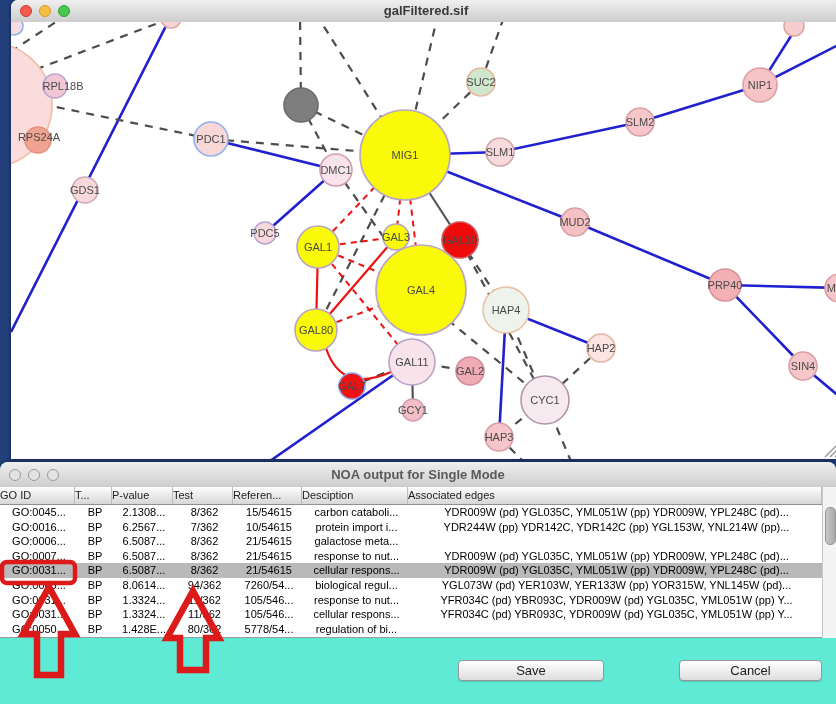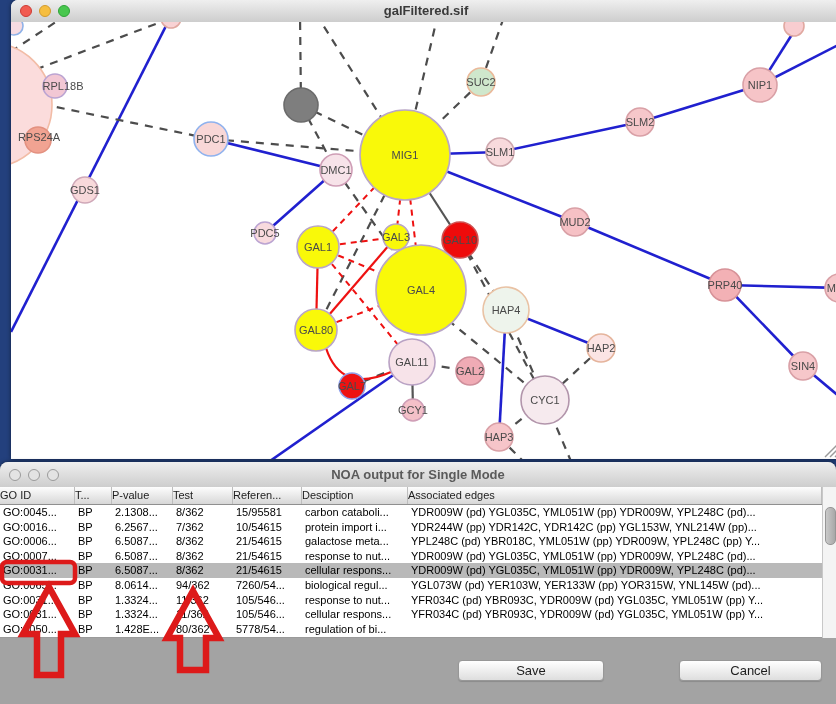--- a/index.html
+++ b/index.html
@@ -27,31 +27,31 @@
   .e-dash{stroke:#4c4c4c;stroke-width:2.2;stroke-dasharray:8 7;fill:none;}
   .e-red{stroke:#ee1111;stroke-width:2.2;fill:none;}
   .e-reddash{stroke:#ee1111;stroke-width:2;stroke-dasharray:6 5;fill:none;}
   .e-solid{stroke:#555;stroke-width:2.2;fill:none;}
   circle.node{stroke-width:1.6;}
   text.nlabel{font-family:"Liberation Sans",sans-serif;font-size:11px;fill:#4a4a4a;}
   .grip line{stroke:#9a9a9a;stroke-width:1.5;}
 
   
   #noa-window{left:0;top:462px;width:836px;height:242px;border-radius:8px 8px 0 0;
-              background:#a3a3a3;box-shadow:0 0 4px rgba(0,0,0,.5);}
+              background:#5eead4;box-shadow:0 0 4px rgba(0,0,0,.5);}
   #noa-window .titlebar{height:25px;border-radius:8px 8px 0 0;}
   #noa-window .titlebar .title{font-weight:600;color:#5a5a5a;line-height:25px;}
 
   #tbl-header{left:0;top:25px;width:822px;height:18px;display:flex;
       background:linear-gradient(#fdfdfd,#d7d7d7);border-bottom:1px solid #8f8f8f;
       box-sizing:border-box;}
   .hcell{font-size:11px;color:#1d1d1d;line-height:17px;
       border-right:1px solid #bdbdbd;box-sizing:border-box;overflow:hidden;
       white-space:nowrap;flex:0 0 auto;}
-  #tbl-body{left:0;top:43px;width:822px;height:132px;background:#fff;overflow:hidden;}
+  #tbl-body{left:0;top:43px;width:822px;height:132px;background:#fff;overflow:hidden;text-align:center;}
   .trow{display:flex;height:14.6px;white-space:nowrap;}
   .trow.selected{background:#b9b9b9;}
   .tcell{font-size:11px;color:#000;line-height:14.6px;overflow:hidden;
       box-sizing:border-box;flex:0 0 auto;padding-left:3px;}
   #tbl-bottom-line{left:0;top:175px;width:822px;height:0;border-top:1px solid #9a9a9a;}
 
   #vscroll{left:822px;top:25px;width:14px;height:151px;background:#f4f4f4;
       border-left:1px solid #c8c8c8;box-sizing:border-box;}
   #vthumb{position:absolute;left:2px;top:20px;width:9px;height:36px;border-radius:5px;
       background:linear-gradient(90deg,#c9c9c9,#a8a8a8);border:1px solid #969696;}
@@ -222,41 +222,40 @@
       <div class="hcell" style="width:69px">Referen...</div>
       <div class="hcell" style="width:106px">Desciption</div>
       <div class="hcell" style="width:414px">Associated edges</div>
     </div>
   <div id="tbl-body" class="abs">
       <div class="trow">
         <div class="tcell" style="width:75px">GO:0045...</div>
         <div class="tcell" style="width:37px">BP</div>
         <div class="tcell" style="width:61px">2.1308...</div>
         <div class="tcell" style="width:60px">8/362</div>
-        <div class="tcell" style="width:69px">15/95581</div>
+        <div class="tcell" style="width:69px">15/54615</div>
         <div class="tcell" style="width:106px">carbon cataboli...</div>
         <div class="tcell" style="width:414px">YDR009W (pd) YGL035C, YML051W (pp) YDR009W, YPL248C (pd)...</div>
       </div>
       <div class="trow">
         <div class="tcell" style="width:75px">GO:0016...</div>
         <div class="tcell" style="width:37px">BP</div>
         <div class="tcell" style="width:61px">6.2567...</div>
         <div class="tcell" style="width:60px">7/362</div>
         <div class="tcell" style="width:69px">10/54615</div>
         <div class="tcell" style="width:106px">protein import i...</div>
         <div class="tcell" style="width:414px">YDR244W (pp) YDR142C, YDR142C (pp) YGL153W, YNL214W (pp)...</div>
       </div>
       <div class="trow">
         <div class="tcell" style="width:75px">GO:0006...</div>
         <div class="tcell" style="width:37px">BP</div>
         <div class="tcell" style="width:61px">6.5087...</div>
         <div class="tcell" style="width:60px">8/362</div>
         <div class="tcell" style="width:69px">21/54615</div>
         <div class="tcell" style="width:106px">galactose meta...</div>
-        <div class="tcell" style="width:414px">YPL248C (pd) YBR018C, YML051W (pp) YDR009W, YPL248C (pp) Y...</div>
       </div>
       <div class="trow">
         <div class="tcell" style="width:75px">GO:0007...</div>
         <div class="tcell" style="width:37px">BP</div>
         <div class="tcell" style="width:61px">6.5087...</div>
         <div class="tcell" style="width:60px">8/362</div>
         <div class="tcell" style="width:69px">21/54615</div>
         <div class="tcell" style="width:106px">response to nut...</div>
         <div class="tcell" style="width:414px">YDR009W (pd) YGL035C, YML051W (pp) YDR009W, YPL248C (pd)...</div>
       </div>

